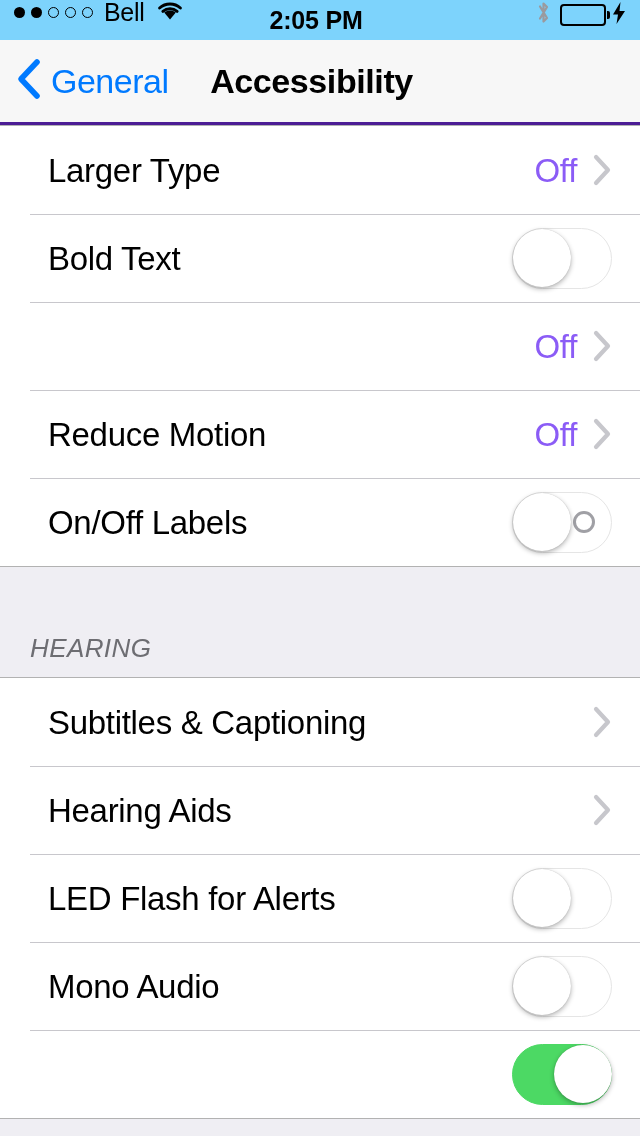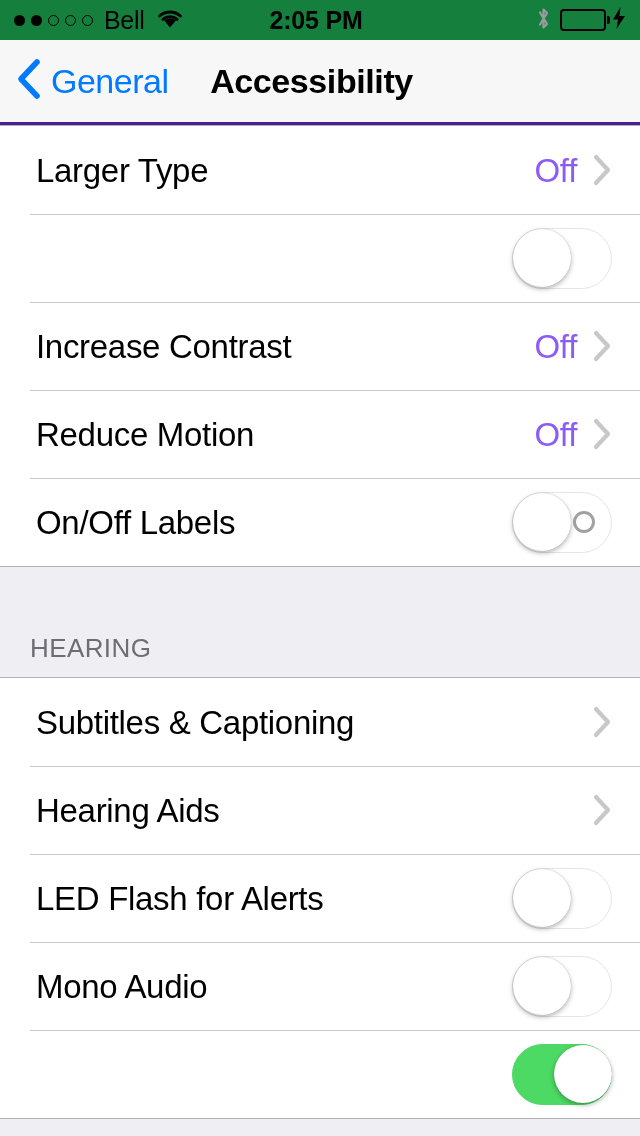--- a/index.html
+++ b/index.html
@@ -7,22 +7,22 @@
   body {
     font-family:"Liberation Sans","DejaVu Sans",sans-serif;
     background:#ffffff;
     -webkit-font-smoothing:antialiased;
     overflow:hidden;
   }
   .screen { position:relative; width:640px; height:1136px; background:#efeef3; overflow:hidden; }
 
   
   .statusbar {
-    position:relative; height:40px; background:#15803d;
-    display:flex; align-items:center; padding:0 14px;
+    position:relative; height:40px; background:#7dd3fc;
+    display:flex; align-items:flex-start; padding:0 14px;
   }
   .sb-left { display:flex; align-items:center; gap:0; }
   .dots { display:flex; align-items:center; gap:6px; margin-right:11px; }
   .dot { width:11px; height:11px; border-radius:50%; }
   .dot.filled { background:#000; }
   .dot.empty { background:transparent; border:1.6px solid #000; }
   .carrier { font-size:25px; color:#000; letter-spacing:-0.3px; line-height:1; }
   .wifi { margin-left:11px; display:block; }
   .sb-center {
     position:absolute; left:0; right:8px; top:0; height:40px;
@@ -59,38 +59,38 @@
     position:absolute; left:0; right:17px; text-align:center;
     font-size:34px; font-weight:bold; color:#000; letter-spacing:-0.4px;
     pointer-events:none;
   }
   .nav-title-inner { display:inline-block; }
 
   
   .group { background:#ffffff; border-top:1px solid #b2b2b2; border-bottom:1px solid #b2b2b2; }
   .row {
     position:relative; height:88px; display:flex; align-items:center;
-    padding-left:36px; padding-right:28px; background:#ffffff;
+    padding-left:48px; padding-right:28px; background:#ffffff;
   }
   .row + .row::before {
     content:""; position:absolute; left:30px; right:0; top:0;
     height:1px; background:#c8c7cc;
   }
   .row-label {
     font-size:33px; color:#000; letter-spacing:-0.3px; line-height:1;
     flex:1 1 auto; white-space:nowrap;
   }
   .row-right { display:flex; align-items:center; gap:16px; margin-left:auto; }
   .row-value { font-size:33px; color:#8b5cf6; letter-spacing:-0.3px; line-height:1; }
   .chev { display:block; flex:0 0 auto; }
 
   
   .section-header {
     height:110px; background:#efeef3;
-    display:flex; align-items:flex-end; padding:0 0 16px 30px;
+    display:flex; align-items:flex-end; padding:0 0 16px 30px;font-style:italic;
   }
   .section-header-text {
     font-size:26px; color:#6d6d72; letter-spacing:0.4px; line-height:1;
   }
 
   
   .toggle {
     position:relative; width:100px; height:61px; border-radius:31px;
     flex:0 0 auto; cursor:pointer;
   }
@@ -185,28 +185,28 @@
         <div class="row">
           <div class="row-label">Larger Type</div>
           <div class="row-right">
             <span class="row-value">Off</span>
             <svg class="chev" width="19" height="32" viewBox="0 0 19 32">
               <path d="M3 3 L15 16 L3 29" stroke="#c7c7cc" stroke-width="4.2" fill="none" stroke-linecap="round" stroke-linejoin="round"></path>
             </svg>
           </div>
         </div>
         <div class="row">
-          <div class="row-right">
-            <div class="toggle off" role="switch" aria-checked="false">
-              <span class="knob"></span>
-            </div>
-          </div>
-        </div>
-        <div class="row">
-          <div class="row-label">Increase Contrast</div>
+          <div class="row-label">Bold Text</div>
+          <div class="row-right">
+            <div class="toggle off" role="switch" aria-checked="false">
+              <span class="knob"></span>
+            </div>
+          </div>
+        </div>
+        <div class="row">
           <div class="row-right">
             <span class="row-value">Off</span>
             <svg class="chev" width="19" height="32" viewBox="0 0 19 32">
               <path d="M3 3 L15 16 L3 29" stroke="#c7c7cc" stroke-width="4.2" fill="none" stroke-linecap="round" stroke-linejoin="round"></path>
             </svg>
           </div>
         </div>
         <div class="row">
           <div class="row-label">Reduce Motion</div>
           <div class="row-right">

